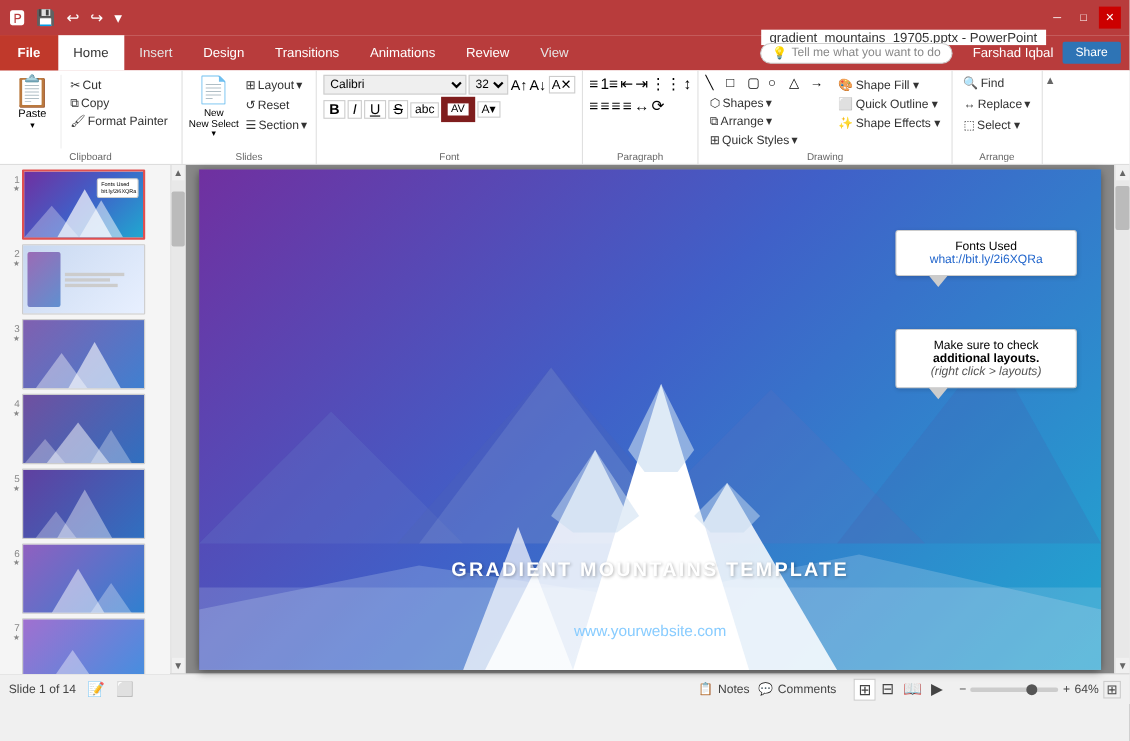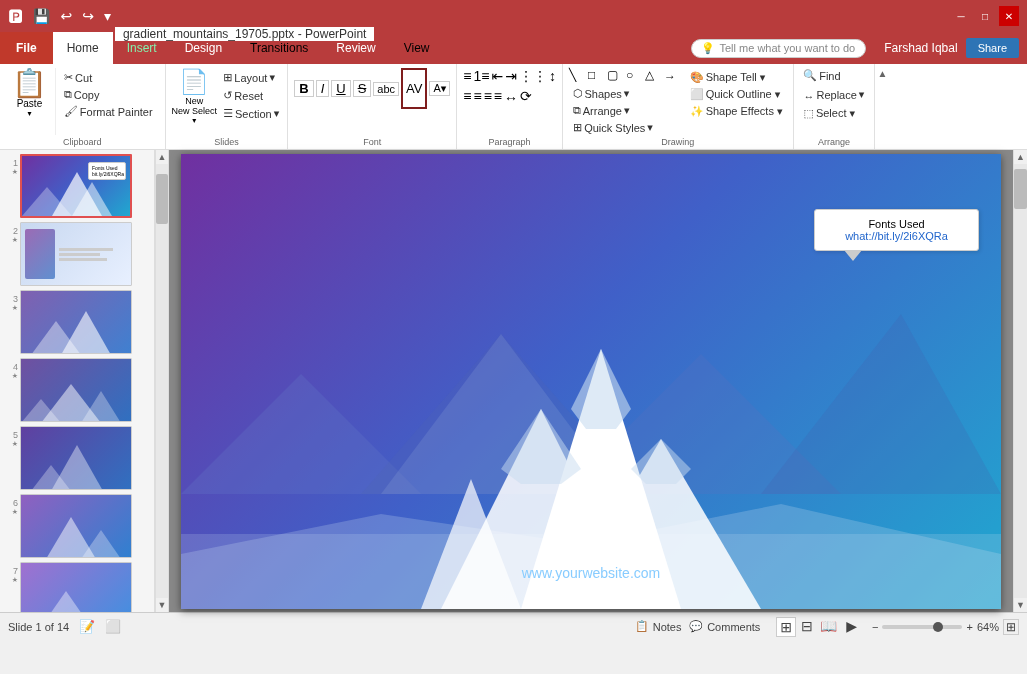--- a/index.html
+++ b/index.html
@@ -37,38 +37,39 @@
   <div class="title-bar">
     <div class="title-bar-left">
       <span style="font-size:16px;">🅿</span>
       <div class="quick-access">
         <span class="qa-btn">💾</span>
         <span class="qa-btn">↩</span>
         <span class="qa-btn">↪</span>
         <span class="qa-btn">▾</span>
       </div>
     </div>
-    <div style="flex:1; text-align:left;margin-top:36px;">
+    <div style="flex:1; text-align:right;margin-top:36px;">
       <span style="font-size:12px; color:#333; background:white; padding:0 8px; display:inline-block;">gradient_mountains_19705.pptx - PowerPoint</span>
     </div>
     <div class="title-bar-controls">
       <span class="title-btn">─</span>
       <span class="title-btn">□</span>
       <span class="title-btn" style="background:#c00;">✕</span>
     </div>
   </div>
 
   <div style="background:#b83c3c; display:flex; align-items:center; height:32px;">
     <div class="ribbon-tab file" style="background:#c0392b; color:white; font-weight:bold;">File</div>
     <div class="ribbon-tab active" style="background:white; color:#333;">Home</div>
-    <div class="ribbon-tab" style="color:#86efac;">Insert</div>
+    <div class="ribbon-tab" style="color:#e5e5e5;">Insert</div>
     <div class="ribbon-tab" style="color:white;">Design</div>
-    <div class="ribbon-tab" style="color:#000000;">Transitions</div>
+    <div class="ribbon-tab" style="color:#ffffff;">Transitions</div>
+    <div class="ribbon-tab" style="color:white;">Animations</div>
     <div class="ribbon-tab" style="color:white;">Review</div>
-    <div class="ribbon-tab" style="color:#000000;">View</div>
+    <div class="ribbon-tab" style="color:#e5e5e5;">View</div>
     <div style="flex:1; display:flex; align-items:center; justify-content:flex-end; padding-right:8px; gap:8px;">
       <div class="tell-me">
         <span>💡</span>
         <span style="font-size:11px; color:#888;">Tell me what you want to do</span>
       </div>
       <span style="color:white; font-size:12px;">Farshad Iqbal</span>
       <button class="share-btn">Share</button>
     </div>
   </div>
 
@@ -98,26 +99,37 @@
       <div style="display:flex; flex-direction:column; gap:3px; padding-top:2px;">
         <div class="r-btn-sm">⊞ <span>Layout</span> ▾</div>
         <div class="r-btn-sm">↺ <span>Reset</span></div>
         <div class="r-btn-sm">☰ <span>Section</span> ▾</div>
       </div>
       <span style="font-size:9px; color:#666; position:absolute; bottom:2px; left:50%; transform:translateX(-50%);">Slides</span>
     </div>
 
     <div style="display:flex; flex-direction:column; padding:4px 6px 14px 6px; border-right:1px solid #e0e0e0; position:relative; gap:2px;">
       <div style="display:flex; gap:2px; align-items:center;">
+        <select style="width:130px; font-size:11px; border:1px solid #ccc; padding:1px;">
+          <option>Calibri</option>
+        </select>
+        <select style="width:36px; font-size:11px; border:1px solid #ccc; padding:1px;">
+          <option>32</option>
+        </select>
+        <span style="cursor:pointer; font-size:13px;">A↑</span>
+        <span style="cursor:pointer; font-size:13px;">A↓</span>
+        <span style="cursor:pointer; font-size:12px; border:1px solid #ccc; padding:0 2px;">A✕</span>
+      </div>
+      <div style="display:flex; gap:2px; align-items:center;">
         <button style="font-weight:bold; font-size:13px; border:1px solid #ccc; background:transparent; cursor:pointer; padding:0 4px;">B</button>
         <button style="font-style:italic; font-size:13px; border:1px solid #ccc; background:transparent; cursor:pointer; padding:0 4px;">I</button>
         <button style="text-decoration:underline; font-size:13px; border:1px solid #ccc; background:transparent; cursor:pointer; padding:0 4px;">U</button>
         <button style="text-decoration:line-through; font-size:13px; border:1px solid #ccc; background:transparent; cursor:pointer; padding:0 4px;">S</button>
         <button style="font-size:11px; border:1px solid #ccc; background:transparent; cursor:pointer; padding:0 3px;">abc</button>
-        <span style="font-size:13px; border:2px solid #7f1d1d; padding:11px 3px; cursor:pointer;">AV</span>
+        <span style="font-size:10px; border:6px solid #7f1d1d; padding:0 3px; cursor:pointer;">AV</span>
         <span style="font-size:11px; cursor:pointer; border:1px solid #ccc; padding:0 3px;">A▾</span>
       </div>
       <span style="font-size:9px; color:#666; position:absolute; bottom:2px; left:50%; transform:translateX(-50%);">Font</span>
     </div>
 
     <div style="display:flex; flex-direction:column; padding:4px 6px 14px 6px; border-right:1px solid #e0e0e0; position:relative; gap:4px;">
       <div style="display:flex; gap:2px; align-items:center;">
         <span style="font-size:14px; cursor:pointer;">≡</span>
         <span style="font-size:14px; cursor:pointer;">1≡</span>
         <span style="font-size:14px; cursor:pointer;">⇤</span>
@@ -146,21 +158,21 @@
           <span style="cursor:pointer;">△</span>
           <span style="cursor:pointer;">→</span>
         </div>
         <div style="display:flex; flex-direction:column; gap:2px;">
           <div class="r-btn-sm">⬡ <span>Shapes</span> ▾</div>
           <div class="r-btn-sm">⧉ <span>Arrange</span> ▾</div>
           <div class="r-btn-sm">⊞ <span>Quick Styles</span> ▾</div>
         </div>
       </div>
       <div style="display:flex; flex-direction:column; gap:2px; padding-top:2px;">
-        <div class="r-btn-sm">🎨 <span>Shape Tell ▾</span></div>
+        <div class="r-btn-sm">🎨 <span>Shape Fill ▾</span></div>
         <div class="r-btn-sm">⬜ <span>Quick Outline ▾</span></div>
         <div class="r-btn-sm">✨ <span>Shape Effects ▾</span></div>
       </div>
       <span style="font-size:9px; color:#666; position:absolute; bottom:2px; left:50%; transform:translateX(-50%);">Drawing</span>
     </div>
 
     <div style="display:flex; flex-direction:column; padding:4px 6px 14px 6px; border-right:1px solid #e0e0e0; position:relative; gap:4px;">
       <div class="r-btn-sm">🔍 <span>Find</span></div>
       <div class="r-btn-sm">↔ <span>Replace</span> ▾</div>
       <div class="r-btn-sm">⬚ <span>Select ▾</span></div>
@@ -306,31 +318,40 @@
 
           <polygon points="100,140 140,80 180,140 160,155 120,155" fill="rgba(200,220,240,0.5)"></polygon>
 
           <polygon points="170,80 200,20 230,80 215,100 185,100" fill="rgba(200,220,240,0.6)"></polygon>
 
           <polygon points="230,140 260,110 290,140 275,155 245,155" fill="rgba(200,220,240,0.5)"></polygon>
 
           <polygon points="20,280 70,150 120,280" fill="rgba(255,255,255,0.7)"></polygon>
         </svg>
 
+        <div style="position:absolute; bottom:80px; left:50%; transform:translateX(-50%); color:white; font-size:18px; font-weight:900; letter-spacing:2px; white-space:nowrap; text-align:center; font-family:'Arial Black',Arial,sans-serif; text-shadow:1px 1px 3px rgba(0,0,0,0.3);">GRADIENT MOUNTAINS TEMPLATE</div>
 
         <div style="position:absolute; bottom:28px; left:50%; transform:translateX(-50%); color:#88ccff; font-size:14px; white-space:nowrap;">www.yourwebsite.com</div>
 
         <div style="position:absolute; top:55px; right:22px; width:165px; background:white; border:1px solid #ccc; border-radius:3px; padding:8px 10px; font-size:11px; text-align:center; box-shadow:1px 1px 4px rgba(0,0,0,0.15);">
           <div style="font-weight:normal;">Fonts Used</div>
           <div style="color:#2266cc;">what://bit.ly/2i6XQRa</div>
 
           <div style="position:absolute; bottom:-10px; left:30px; width:0; height:0; border-left:8px solid transparent; border-right:8px solid transparent; border-top:10px solid white;"></div>
           <div style="position:absolute; bottom:-11px; left:29px; width:0; height:0; border-left:9px solid transparent; border-right:9px solid transparent; border-top:11px solid #ccc;"></div>
         </div>
 
+        <div style="position:absolute; top:145px; right:22px; width:165px; background:white; border:1px solid #ccc; border-radius:3px; padding:8px 10px; font-size:11px; text-align:center; box-shadow:1px 1px 4px rgba(0,0,0,0.15);">
+          <div>Make sure to check</div>
+          <div style="font-weight:bold;">additional layouts.</div>
+          <div style="font-style:italic; color:#555;">(right click &gt; layouts)</div>
+
+          <div style="position:absolute; bottom:-10px; left:30px; width:0; height:0; border-left:8px solid transparent; border-right:8px solid transparent; border-top:10px solid white;"></div>
+          <div style="position:absolute; bottom:-11px; left:29px; width:0; height:0; border-left:9px solid transparent; border-right:9px solid transparent; border-top:11px solid #ccc;"></div>
+        </div>
 
       </div>
     </div>
 
     <div style="width:14px; background:#f0f0f0; border-left:1px solid #ddd; display:flex; flex-direction:column; align-items:center;">
       <span style="font-size:9px; color:#666; cursor:pointer; padding:2px;">▲</span>
       <div style="flex:1; width:100%; background:#e8e8e8; position:relative;">
         <div style="width:100%; height:40px; background:#bbb; border-radius:2px; position:absolute; top:5px;"></div>
       </div>
       <span style="font-size:9px; color:#666; cursor:pointer; padding:2px;">▼</span>

